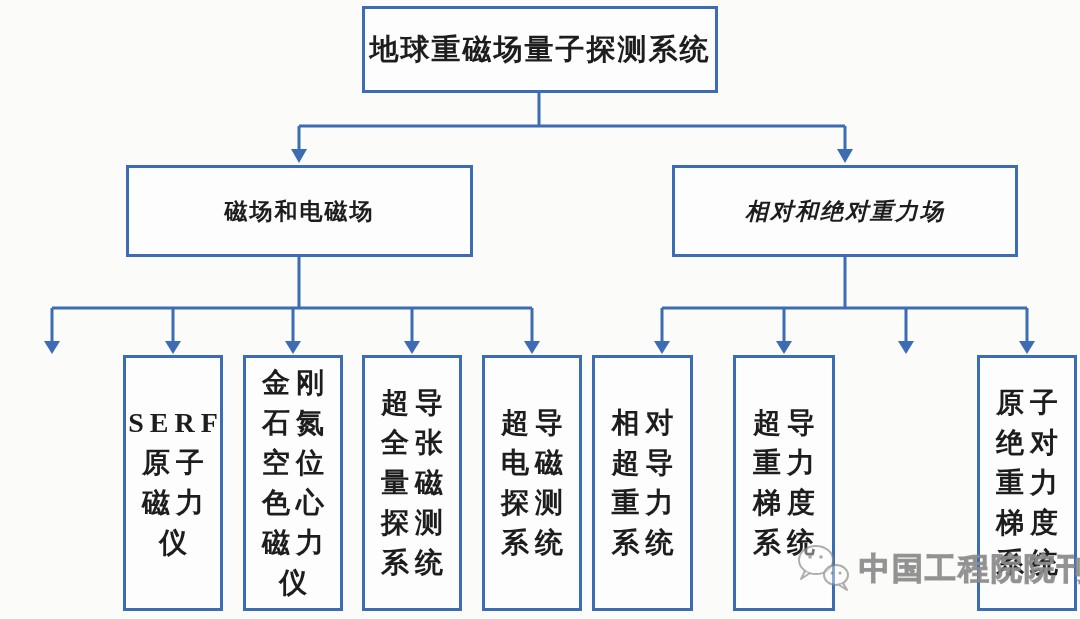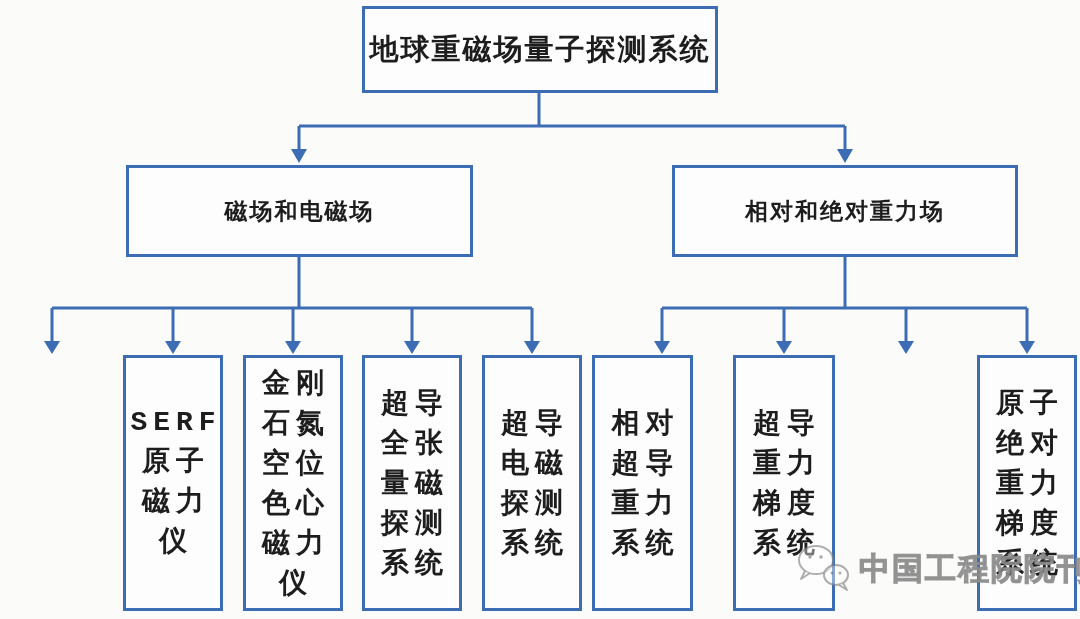--- a/index.html
+++ b/index.html
@@ -19,25 +19,25 @@
   .node{
     position:absolute;box-sizing:border-box;
     border:3px solid var(--line);
     background:var(--box-fill);
     display:flex;align-items:center;justify-content:center;
     color:var(--text);font-weight:700;text-align:center;
   }
   .root-node{left:362px;top:6px;width:356px;height:87px;font-size:29px;letter-spacing:2px;}
   .l2-node{height:92px;top:165px;font-size:23px;letter-spacing:2px;justify-content:center;}
   .l2-a{left:126px;width:347px;}
-  .l2-b{left:672px;width:346px;}
+  .l2-b{left:672px;width:346px;font-style:italic;}
   .leaf{top:355px;height:256px;font-size:28px;}
   .leaf span{white-space:pre-line;line-height:40px;letter-spacing:6px;padding-left:6px;display:block;}
   .leaf-1{left:2px;width:101px;}
-  .leaf-2{left:123px;width:100px;font-family:Liberation Mono, monospace;}
+  .leaf-2{left:123px;width:100px;}
   .leaf-3{left:243px;width:100px;}
   .leaf-4{left:362px;width:100px;}
   .leaf-5{left:482px;width:100px;}
   .leaf-6{left:592px;width:101px;}
   .leaf-7{left:733px;width:102px;}
   .leaf-8{left:855px;width:102px;}
   .leaf-9{left:977px;width:100px;}
   .watermark{
     position:absolute;left:793px;top:541px;display:flex;align-items:center;gap:6px;
     pointer-events:none;

